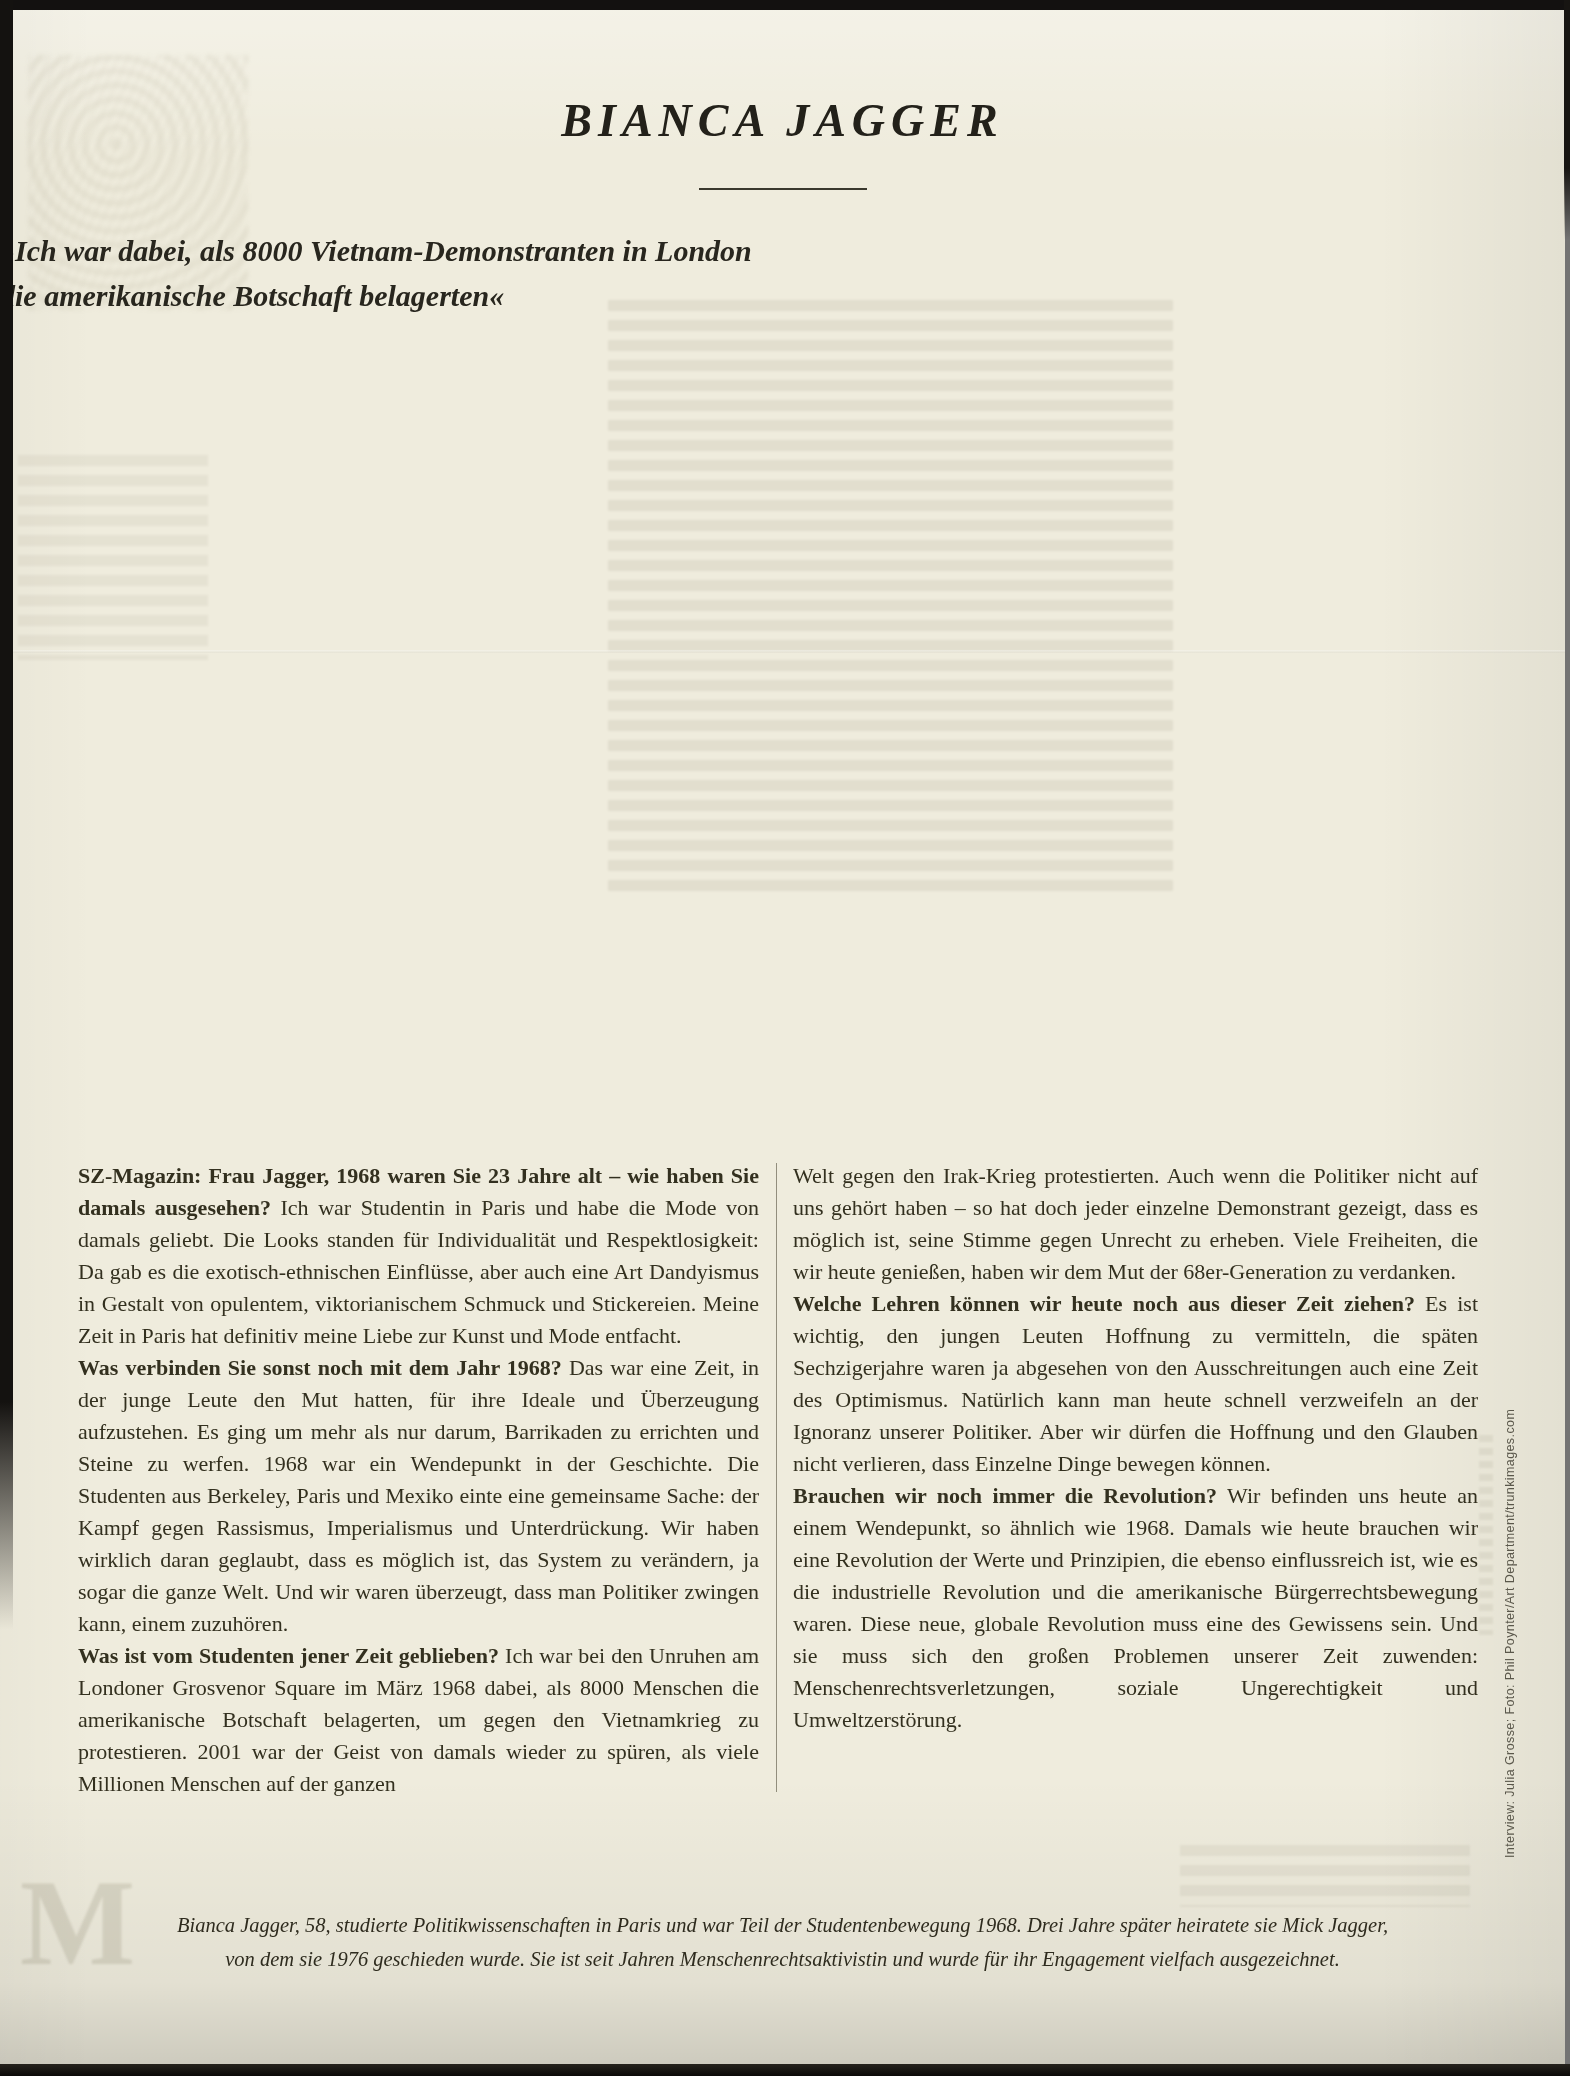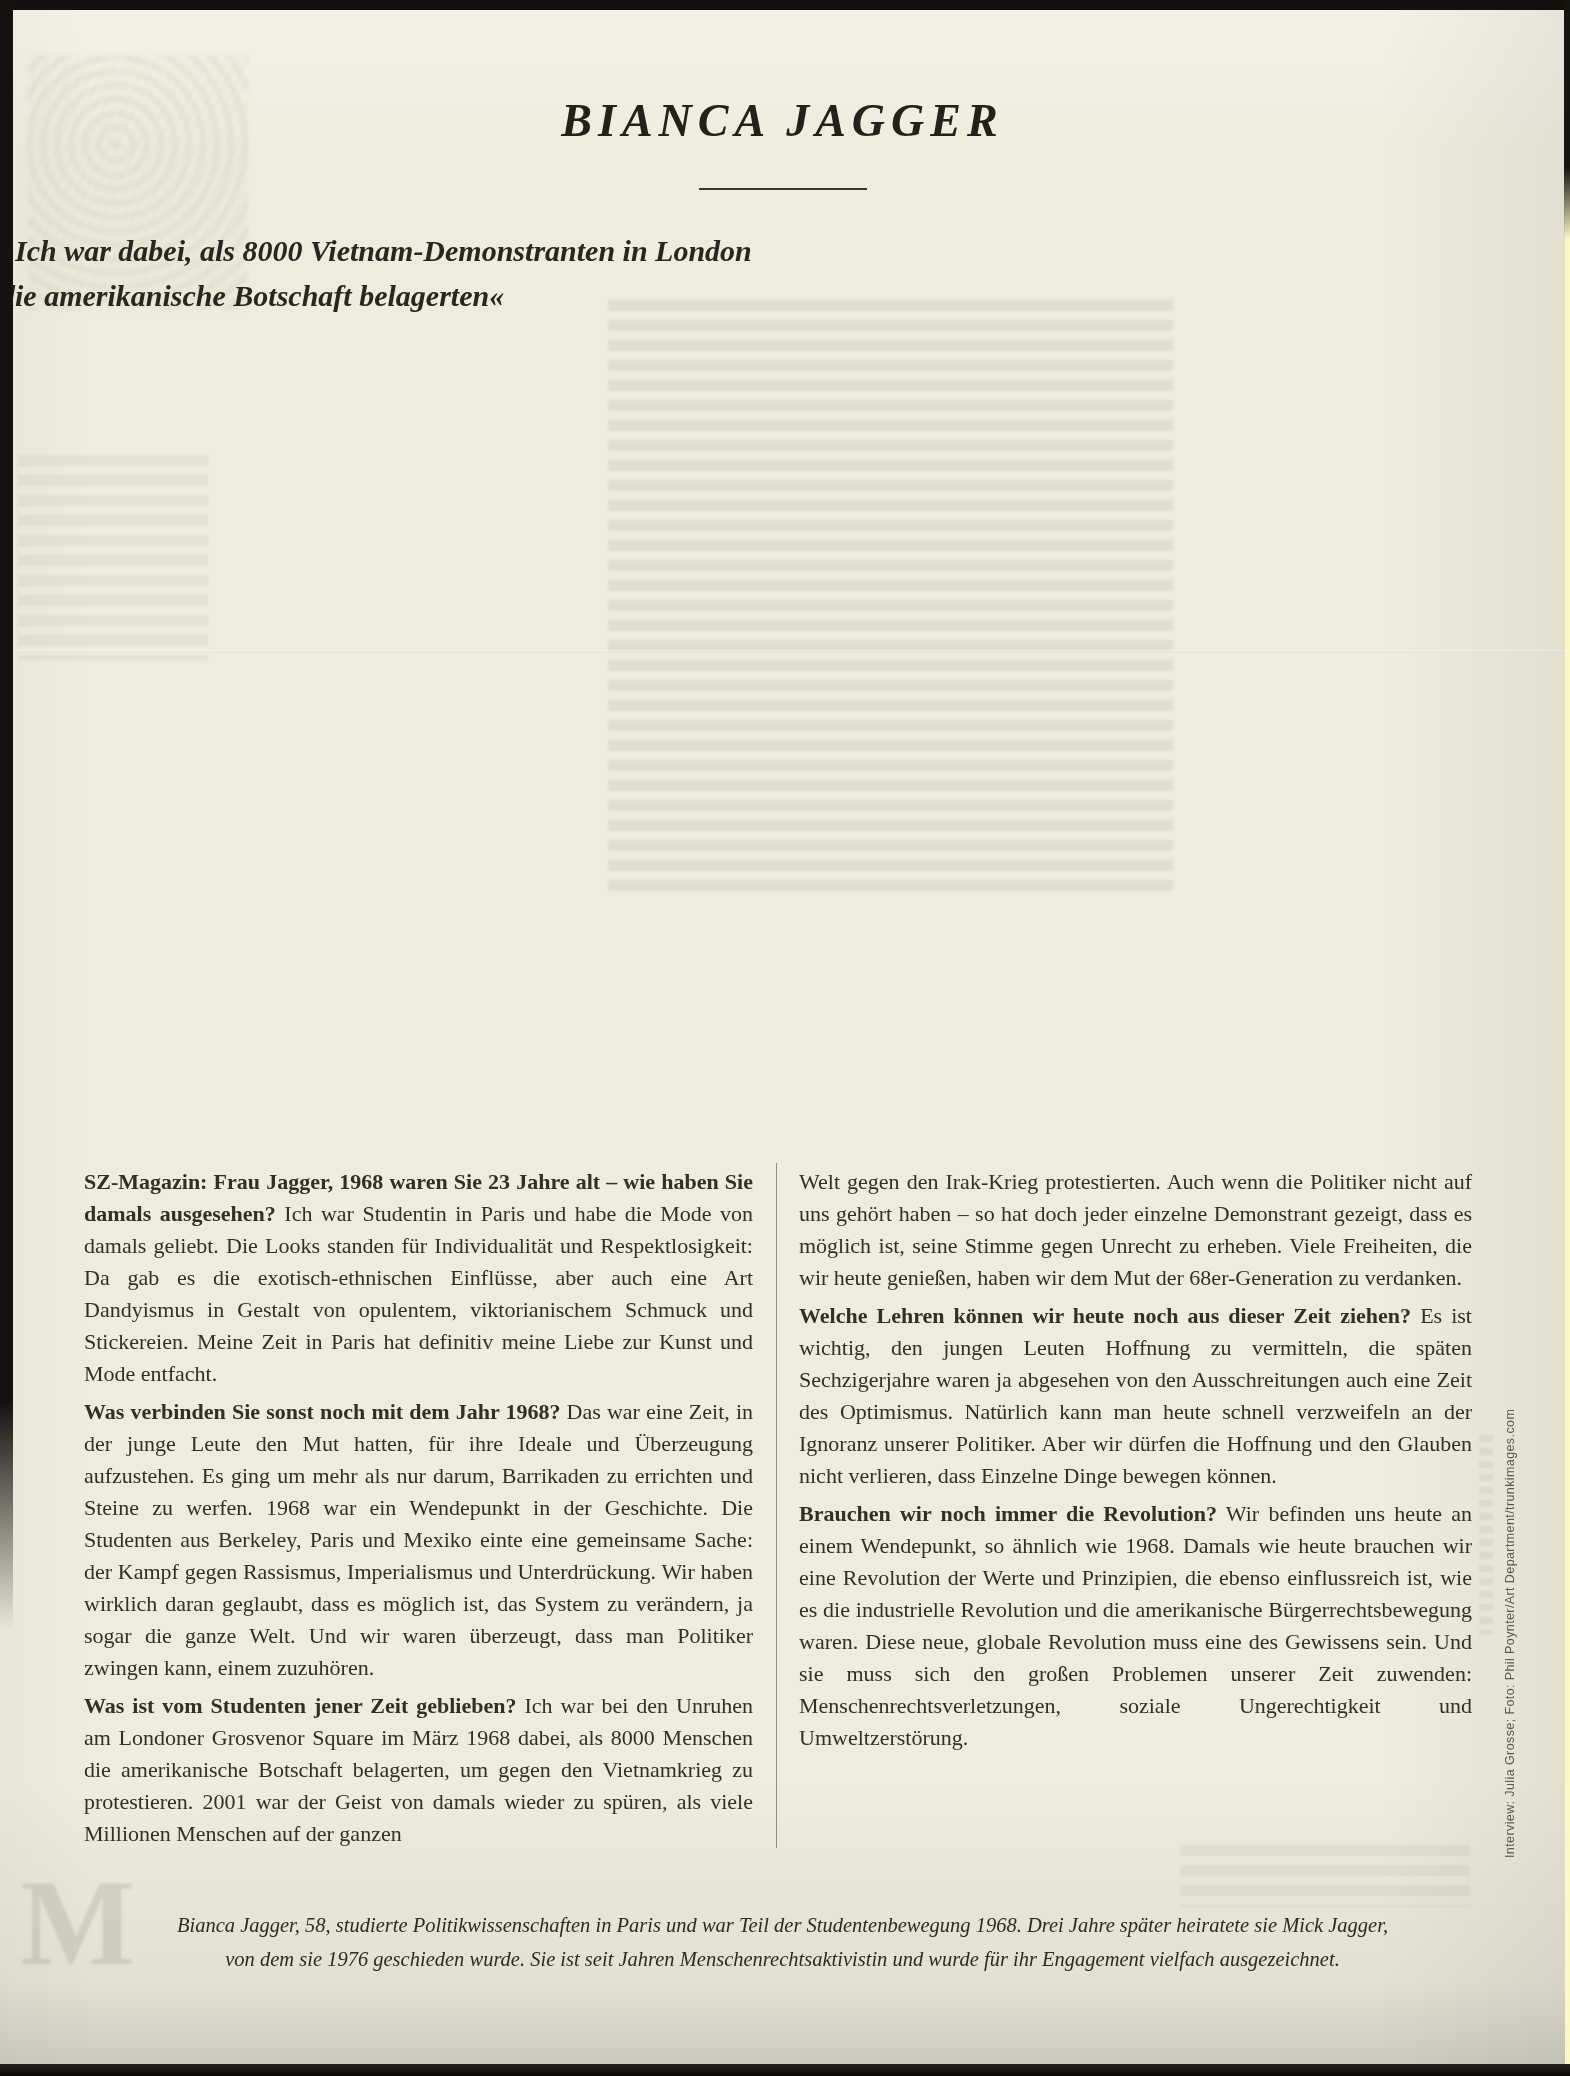--- a/index.html
+++ b/index.html
@@ -2,21 +2,21 @@
 <html lang="de"><head>
 <meta charset="utf-8">
 <style>
   *{margin:0;padding:0;box-sizing:border-box}
   html,body{width:1570px;height:2076px}
   body{
     background:#12100d;
     font-family:"Liberation Serif", serif;
     overflow:hidden;
   }
-  .page{position:relative;width:1570px;height:2076px;background:#fef9c3;}
+  .page{position:relative;width:1570px;height:2076px;background:#737373;}
 
   
   .paper{
     position:absolute;top:10px;left:0;right:5px;bottom:12px;
     background:
       linear-gradient(to right, rgba(0,0,0,0.025), rgba(0,0,0,0) 6%, rgba(0,0,0,0) 88%, rgba(0,0,0,0.05)),
       linear-gradient(to bottom, rgba(255,255,255,0.30), rgba(255,255,255,0) 7%, rgba(255,255,255,0) 86%, rgba(0,0,0,0.05) 96%, rgba(0,0,0,0.14)),
       #efecdd;
   }
 
@@ -80,21 +80,21 @@
     position:absolute;top:1150px;left:78px;width:1400px;
     display:flex;align-items:stretch;
   }
   .col{
     font-size:22px;line-height:32px;text-align:justify;color:#33301f;
     hyphens:auto;
   }
   .col-left{width:681px;}
   .col-right{width:685px;}
   .col-rule{width:1px;background:rgba(70,65,45,0.55);margin:3px 16px 8px 17px;}
-  .para{margin:6px;}
+  .para{margin:0;}
   .q{font-weight:bold;}
 
   
   .footer{
     position:absolute;top:1898px;left:50%;transform:translateX(-50%);
     width:1490px;text-align:center;
     font-style:italic;font-weight:normal;font-size:20.5px;line-height:34px;
     color:#2e2b1e;
   }
 

